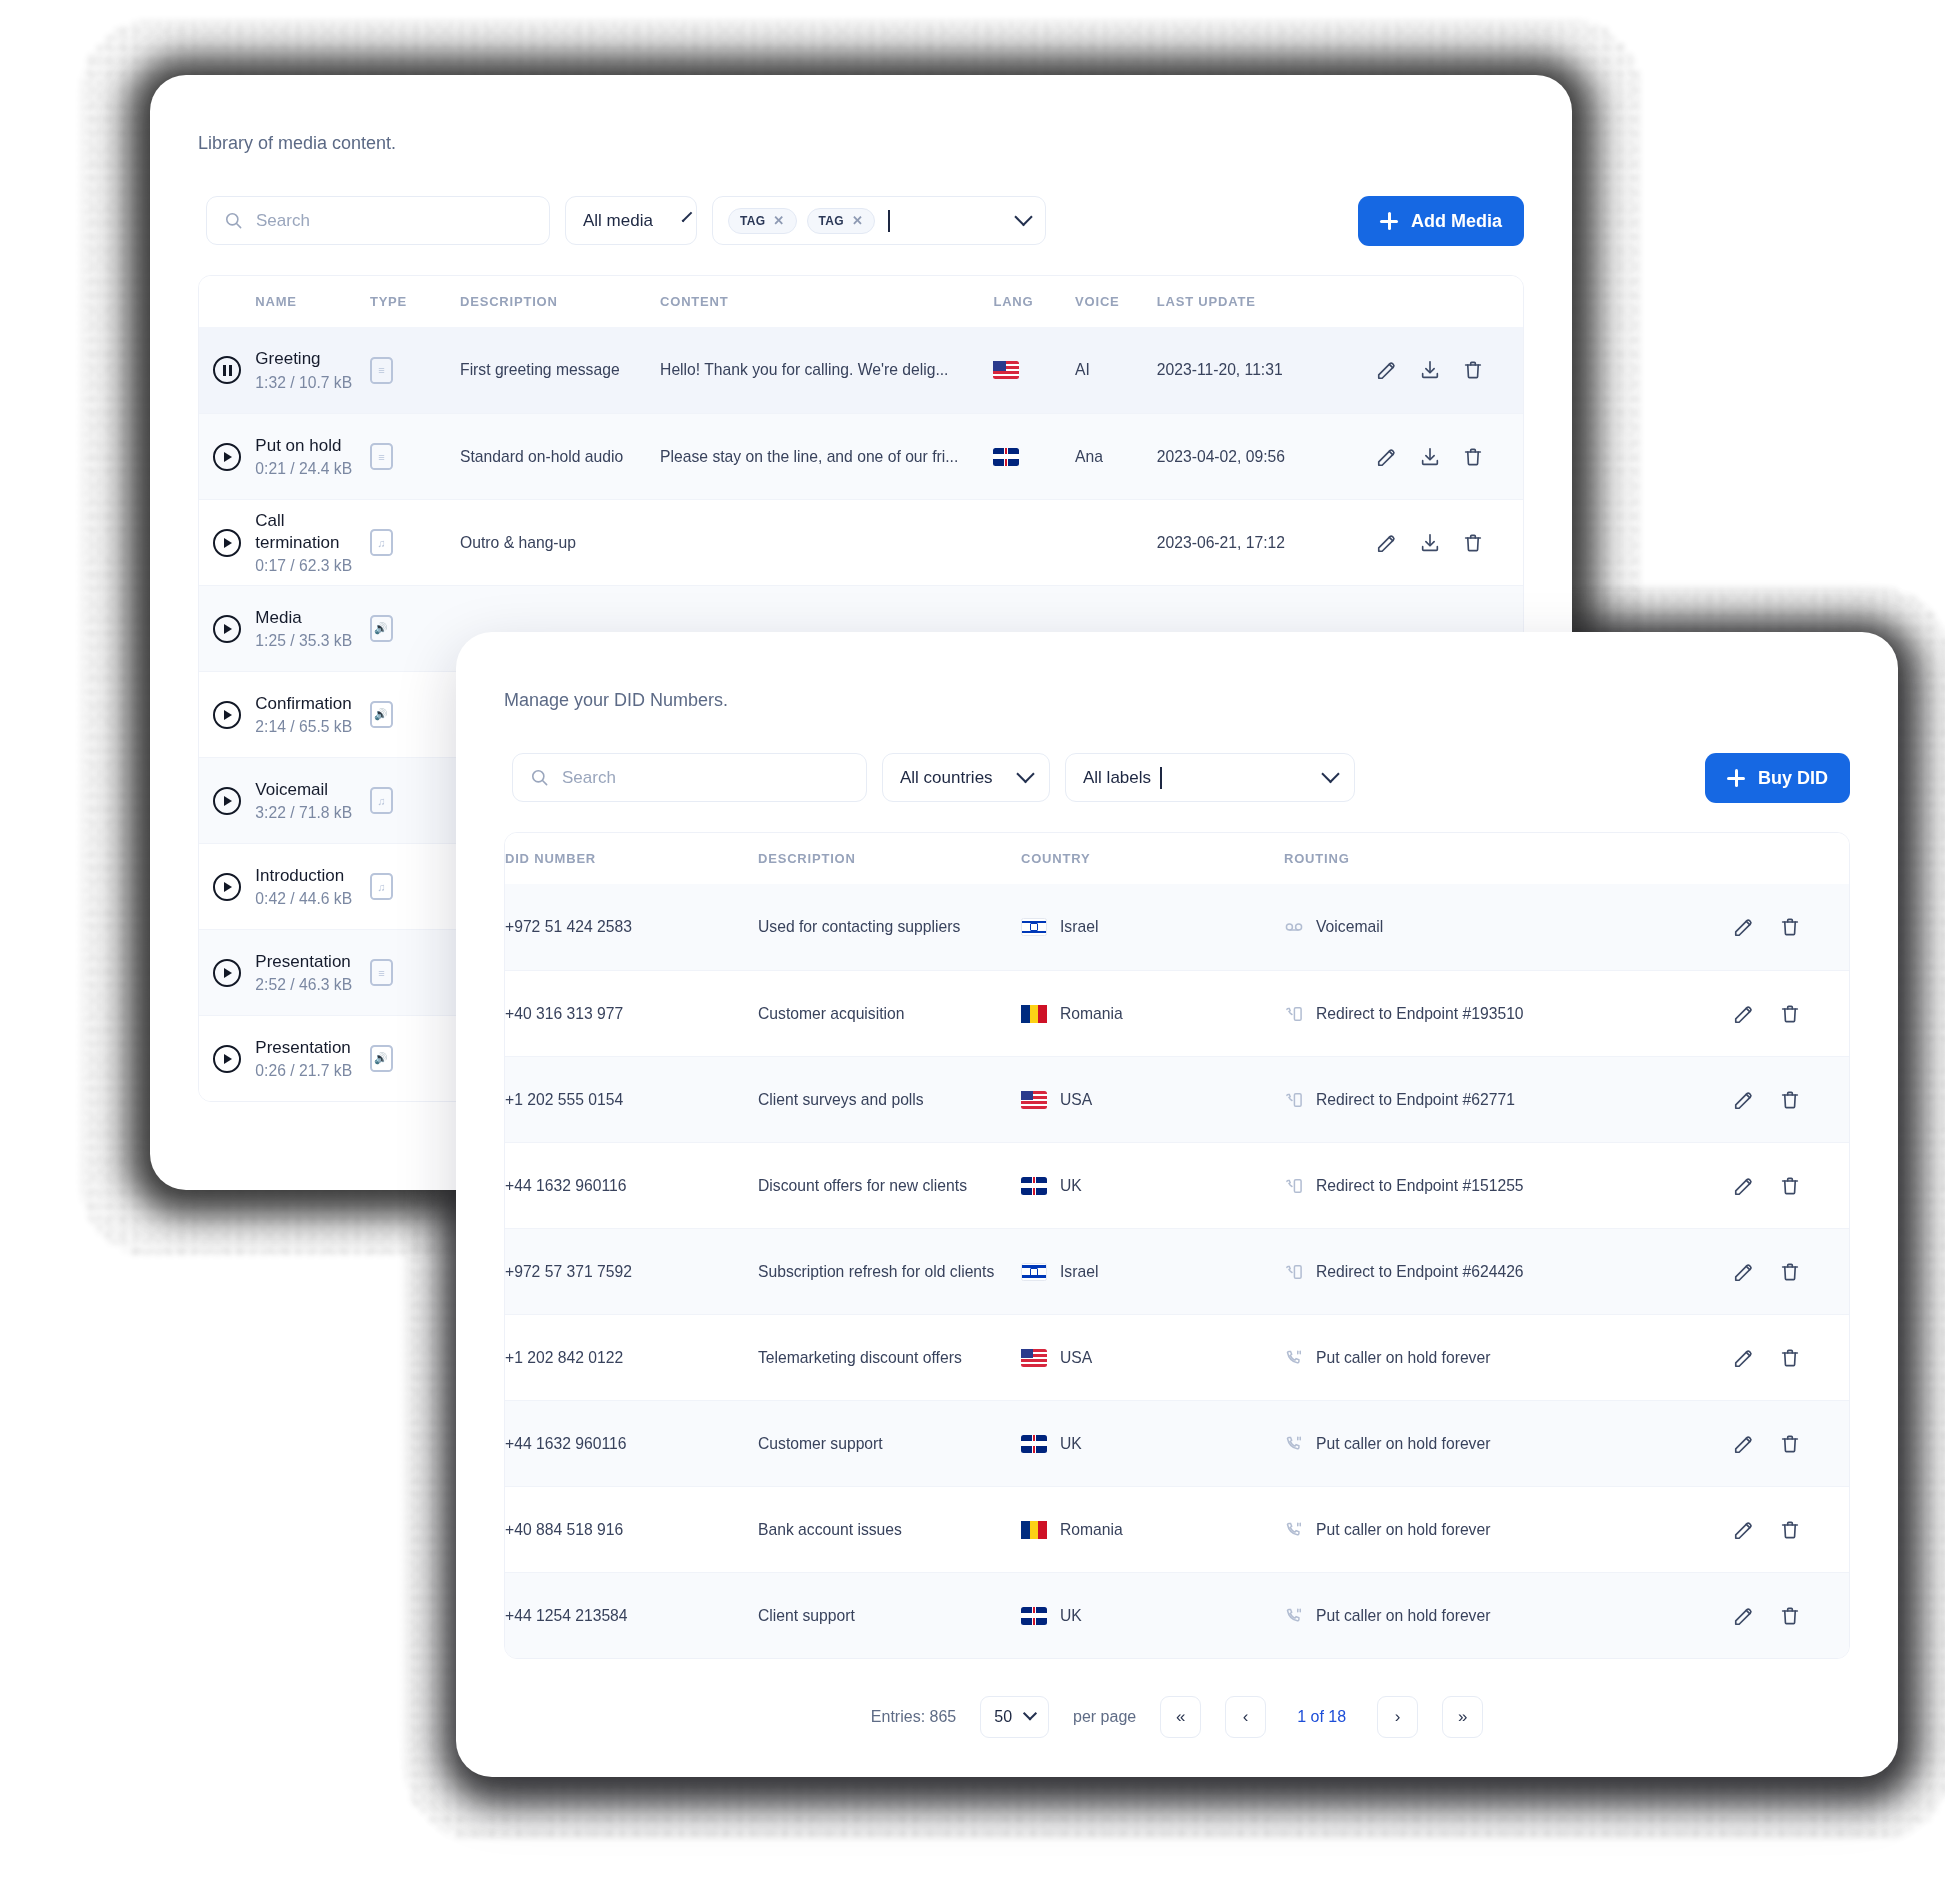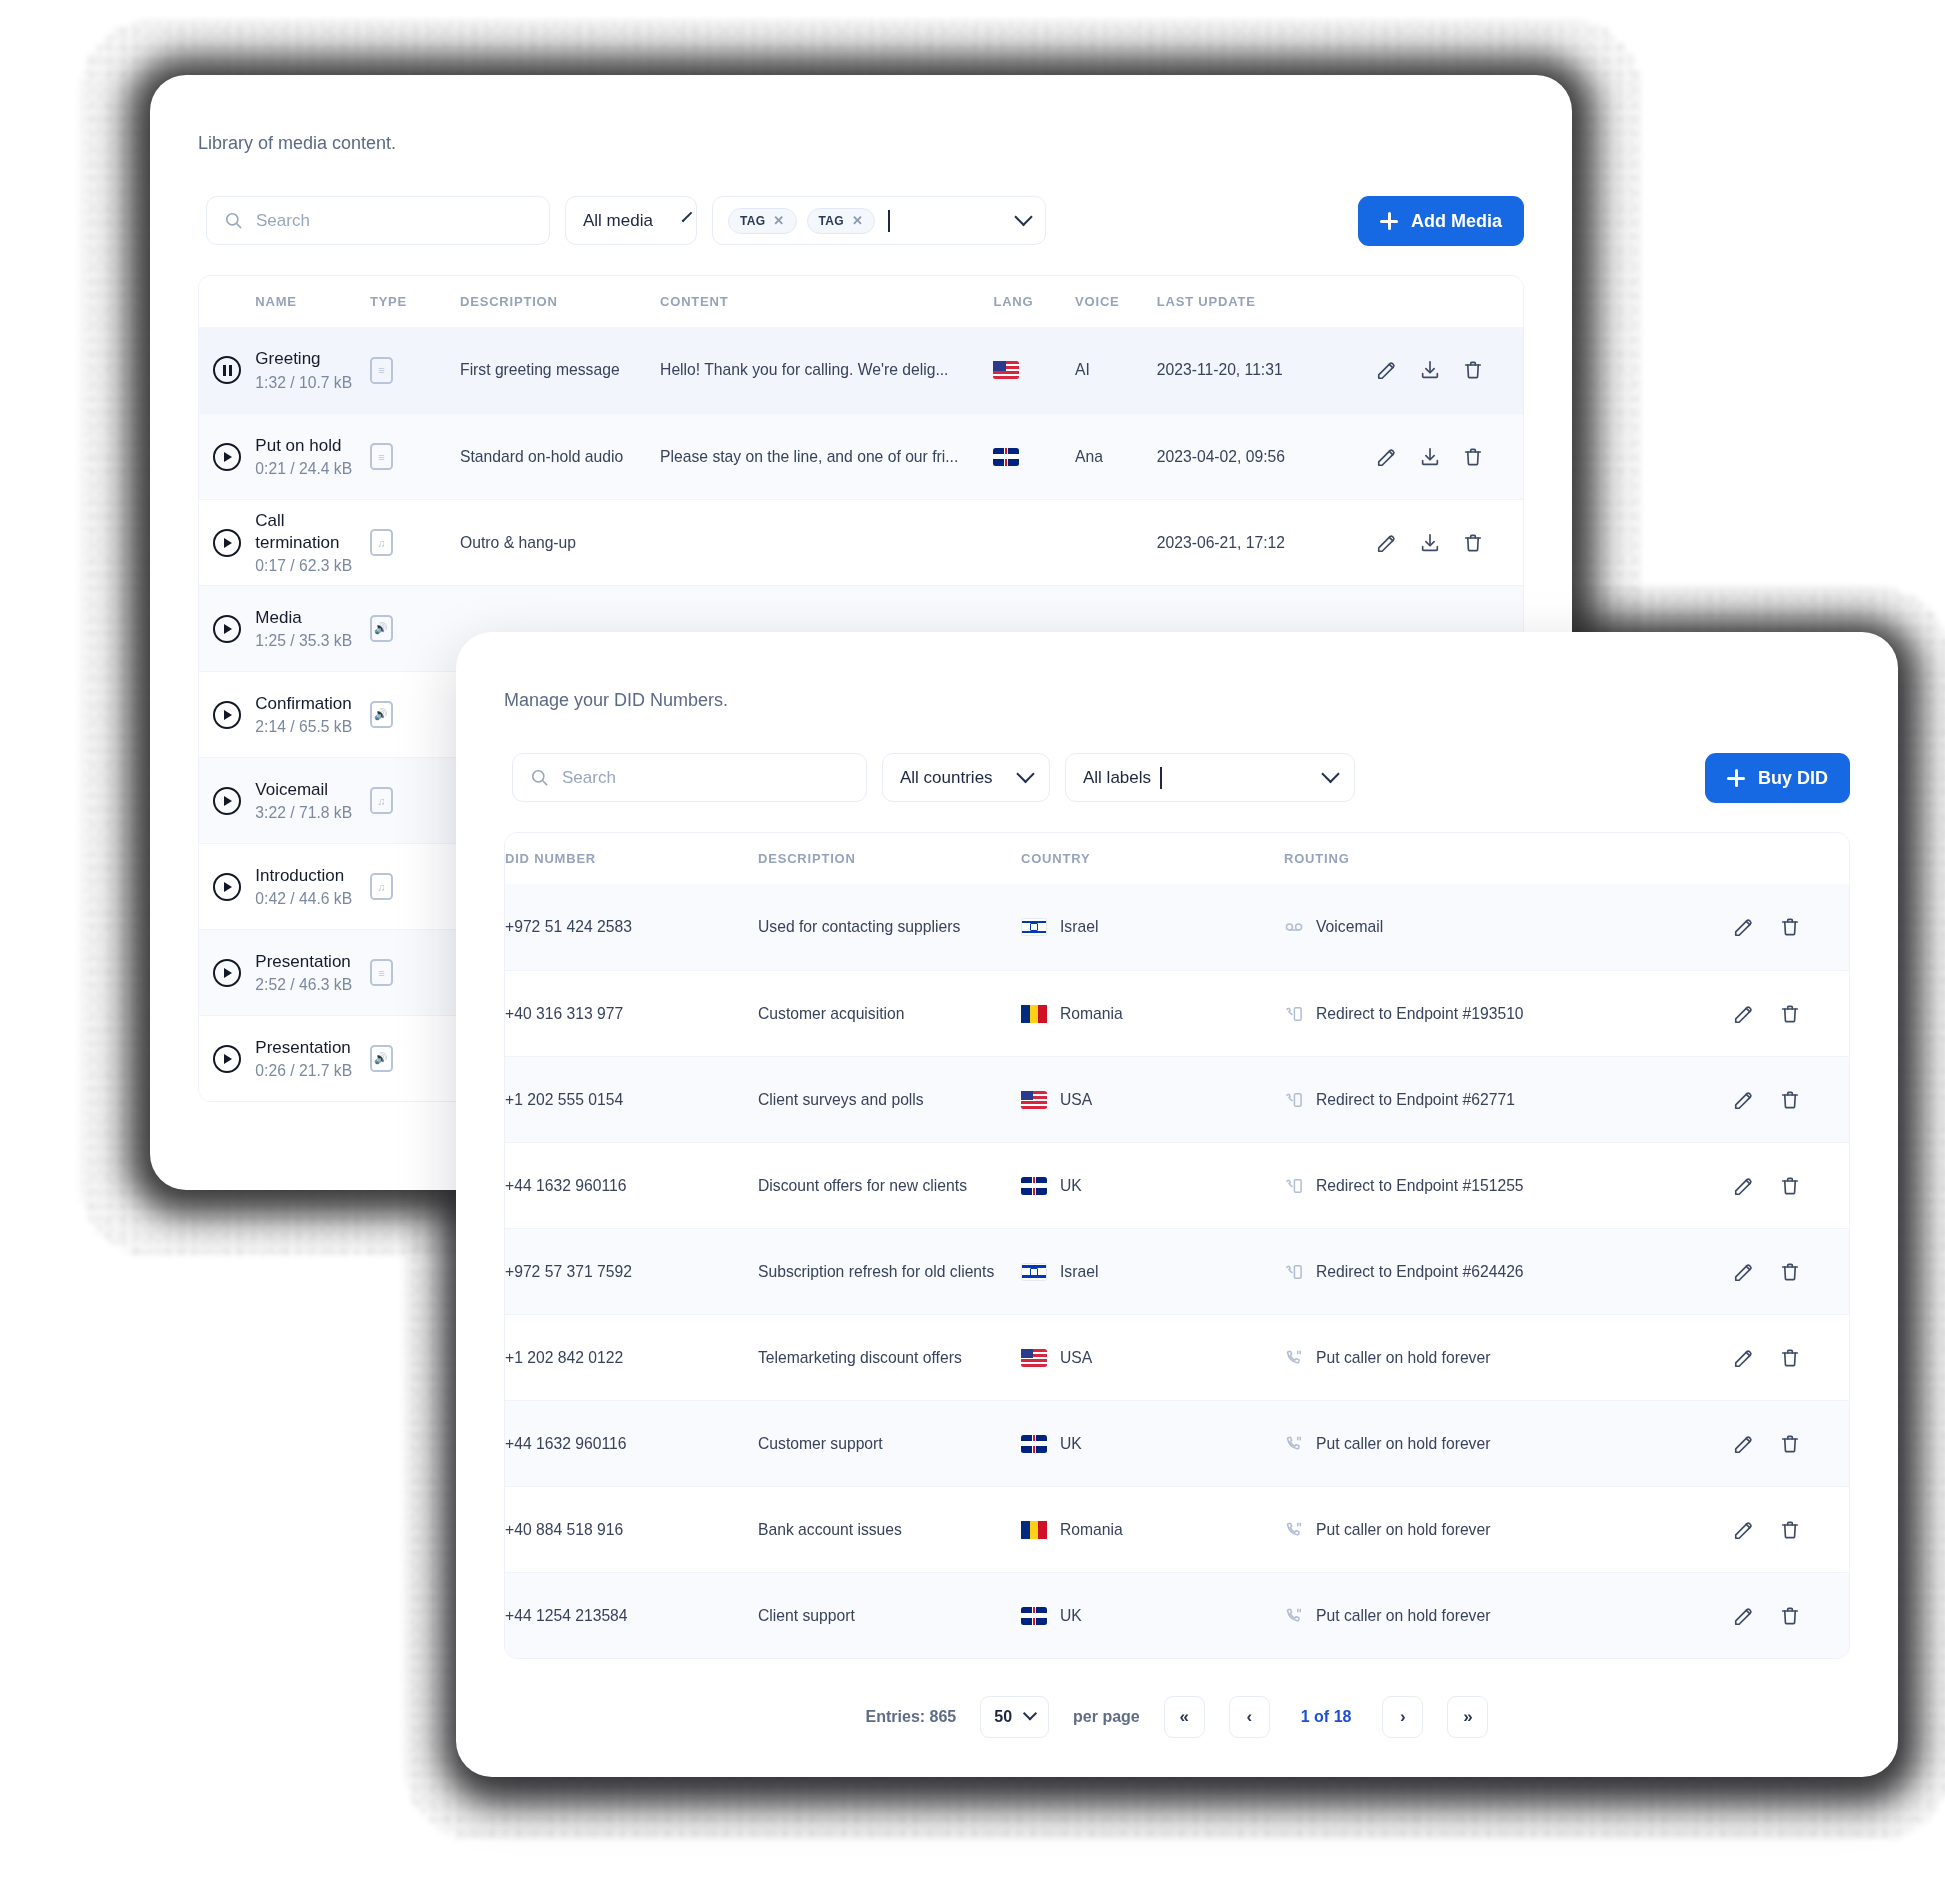--- a/index.html
+++ b/index.html
@@ -192,21 +192,20 @@
   .dc-desc { width: 263px; }
   .dc-ctry { width: 263px; display:flex; align-items:center; gap: 13px; }
   .dc-route{ width: 385px; display:flex; align-items:center; gap: 12px; }
   .dc-acts { width: 132px; display:flex; gap: 24px; align-items:center; justify-content:flex-end; }
   .route-ico { color:#b2bdd2; flex:none; display:flex; }
 
   
   .pager {
     display:flex; align-items:center; justify-content:center; gap: 24px;
     padding: 37px 0 35px 0;
-    font-weight: bold;
   }
   .pager .txt { font-size: 16px; color:#5f6c86; }
   .pg-select {
     display:flex; align-items:center; gap: 13px; height: 42px;
     border:1.5px solid #e7ecf5; border-radius: 9px; padding: 0 13px;
     font-size: 16px; color:#1d2742;
   }
   .pg-btn {
     width: 41px; height: 42px; border:1.5px solid #e7ecf5; border-radius: 9px;
     display:flex; align-items:center; justify-content:center;

